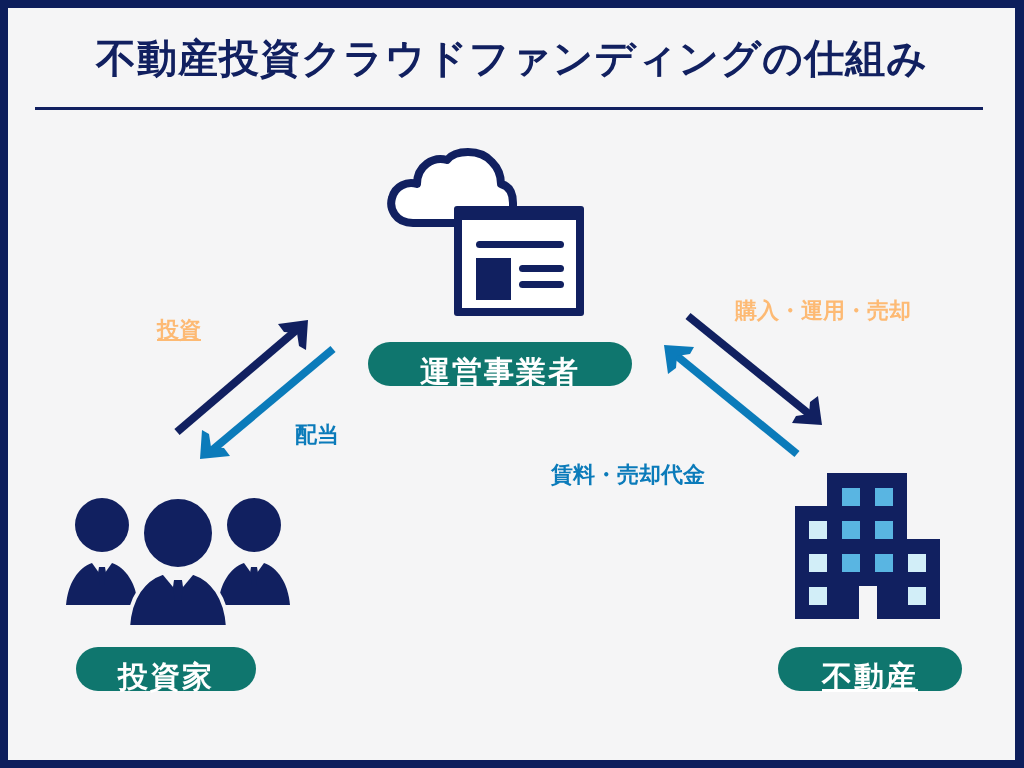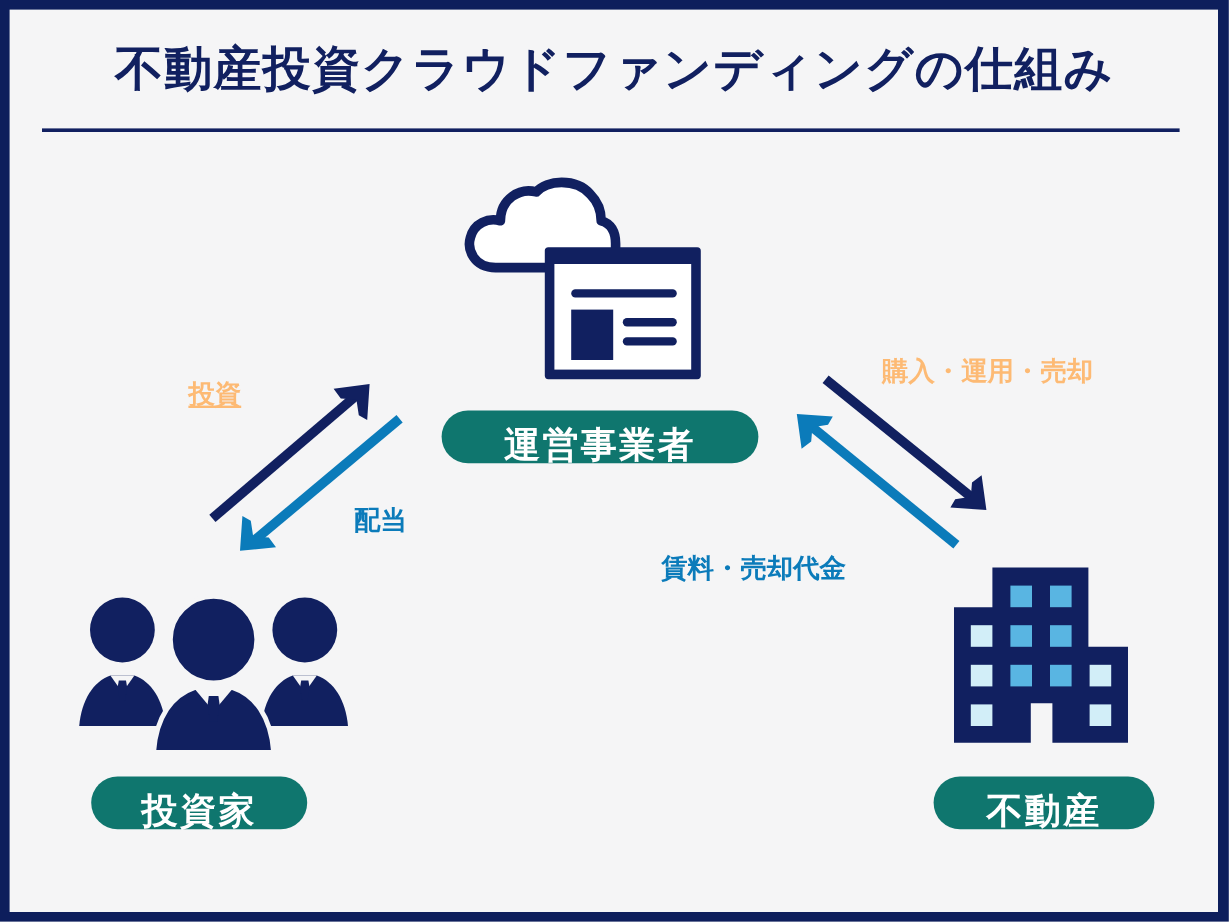--- a/index.html
+++ b/index.html
@@ -94,21 +94,21 @@
   </g>
   <g fill="#d2eef8">
     <rect x="14" y="48" width="18" height="18"></rect>
     <rect x="14" y="81" width="18" height="18"></rect>
     <rect x="113" y="81" width="18" height="18"></rect>
     <rect x="14" y="114" width="18" height="18"></rect>
     <rect x="113" y="114" width="18" height="18"></rect>
   </g>
 </svg>
 
-<div class="pill" style="left:778px; top:647px; width:184px;">
+<div class="pill" style="left:778px; top:647px; width:184px;text-decoration:underline;">
   <span>不動産</span>
 </div>
 
 <svg class="abs" style="left:0; top:0;" width="1024" height="768" viewBox="0 0 1024 768">
 
   <g>
     <line x1="177" y1="432" x2="300" y2="327" stroke="#112060" stroke-width="8"></line>
     <path d="M308 320 L278 324 L284 332 L297 333 L299 346 L306 350 Z" fill="#112060"></path>
   </g>
 

